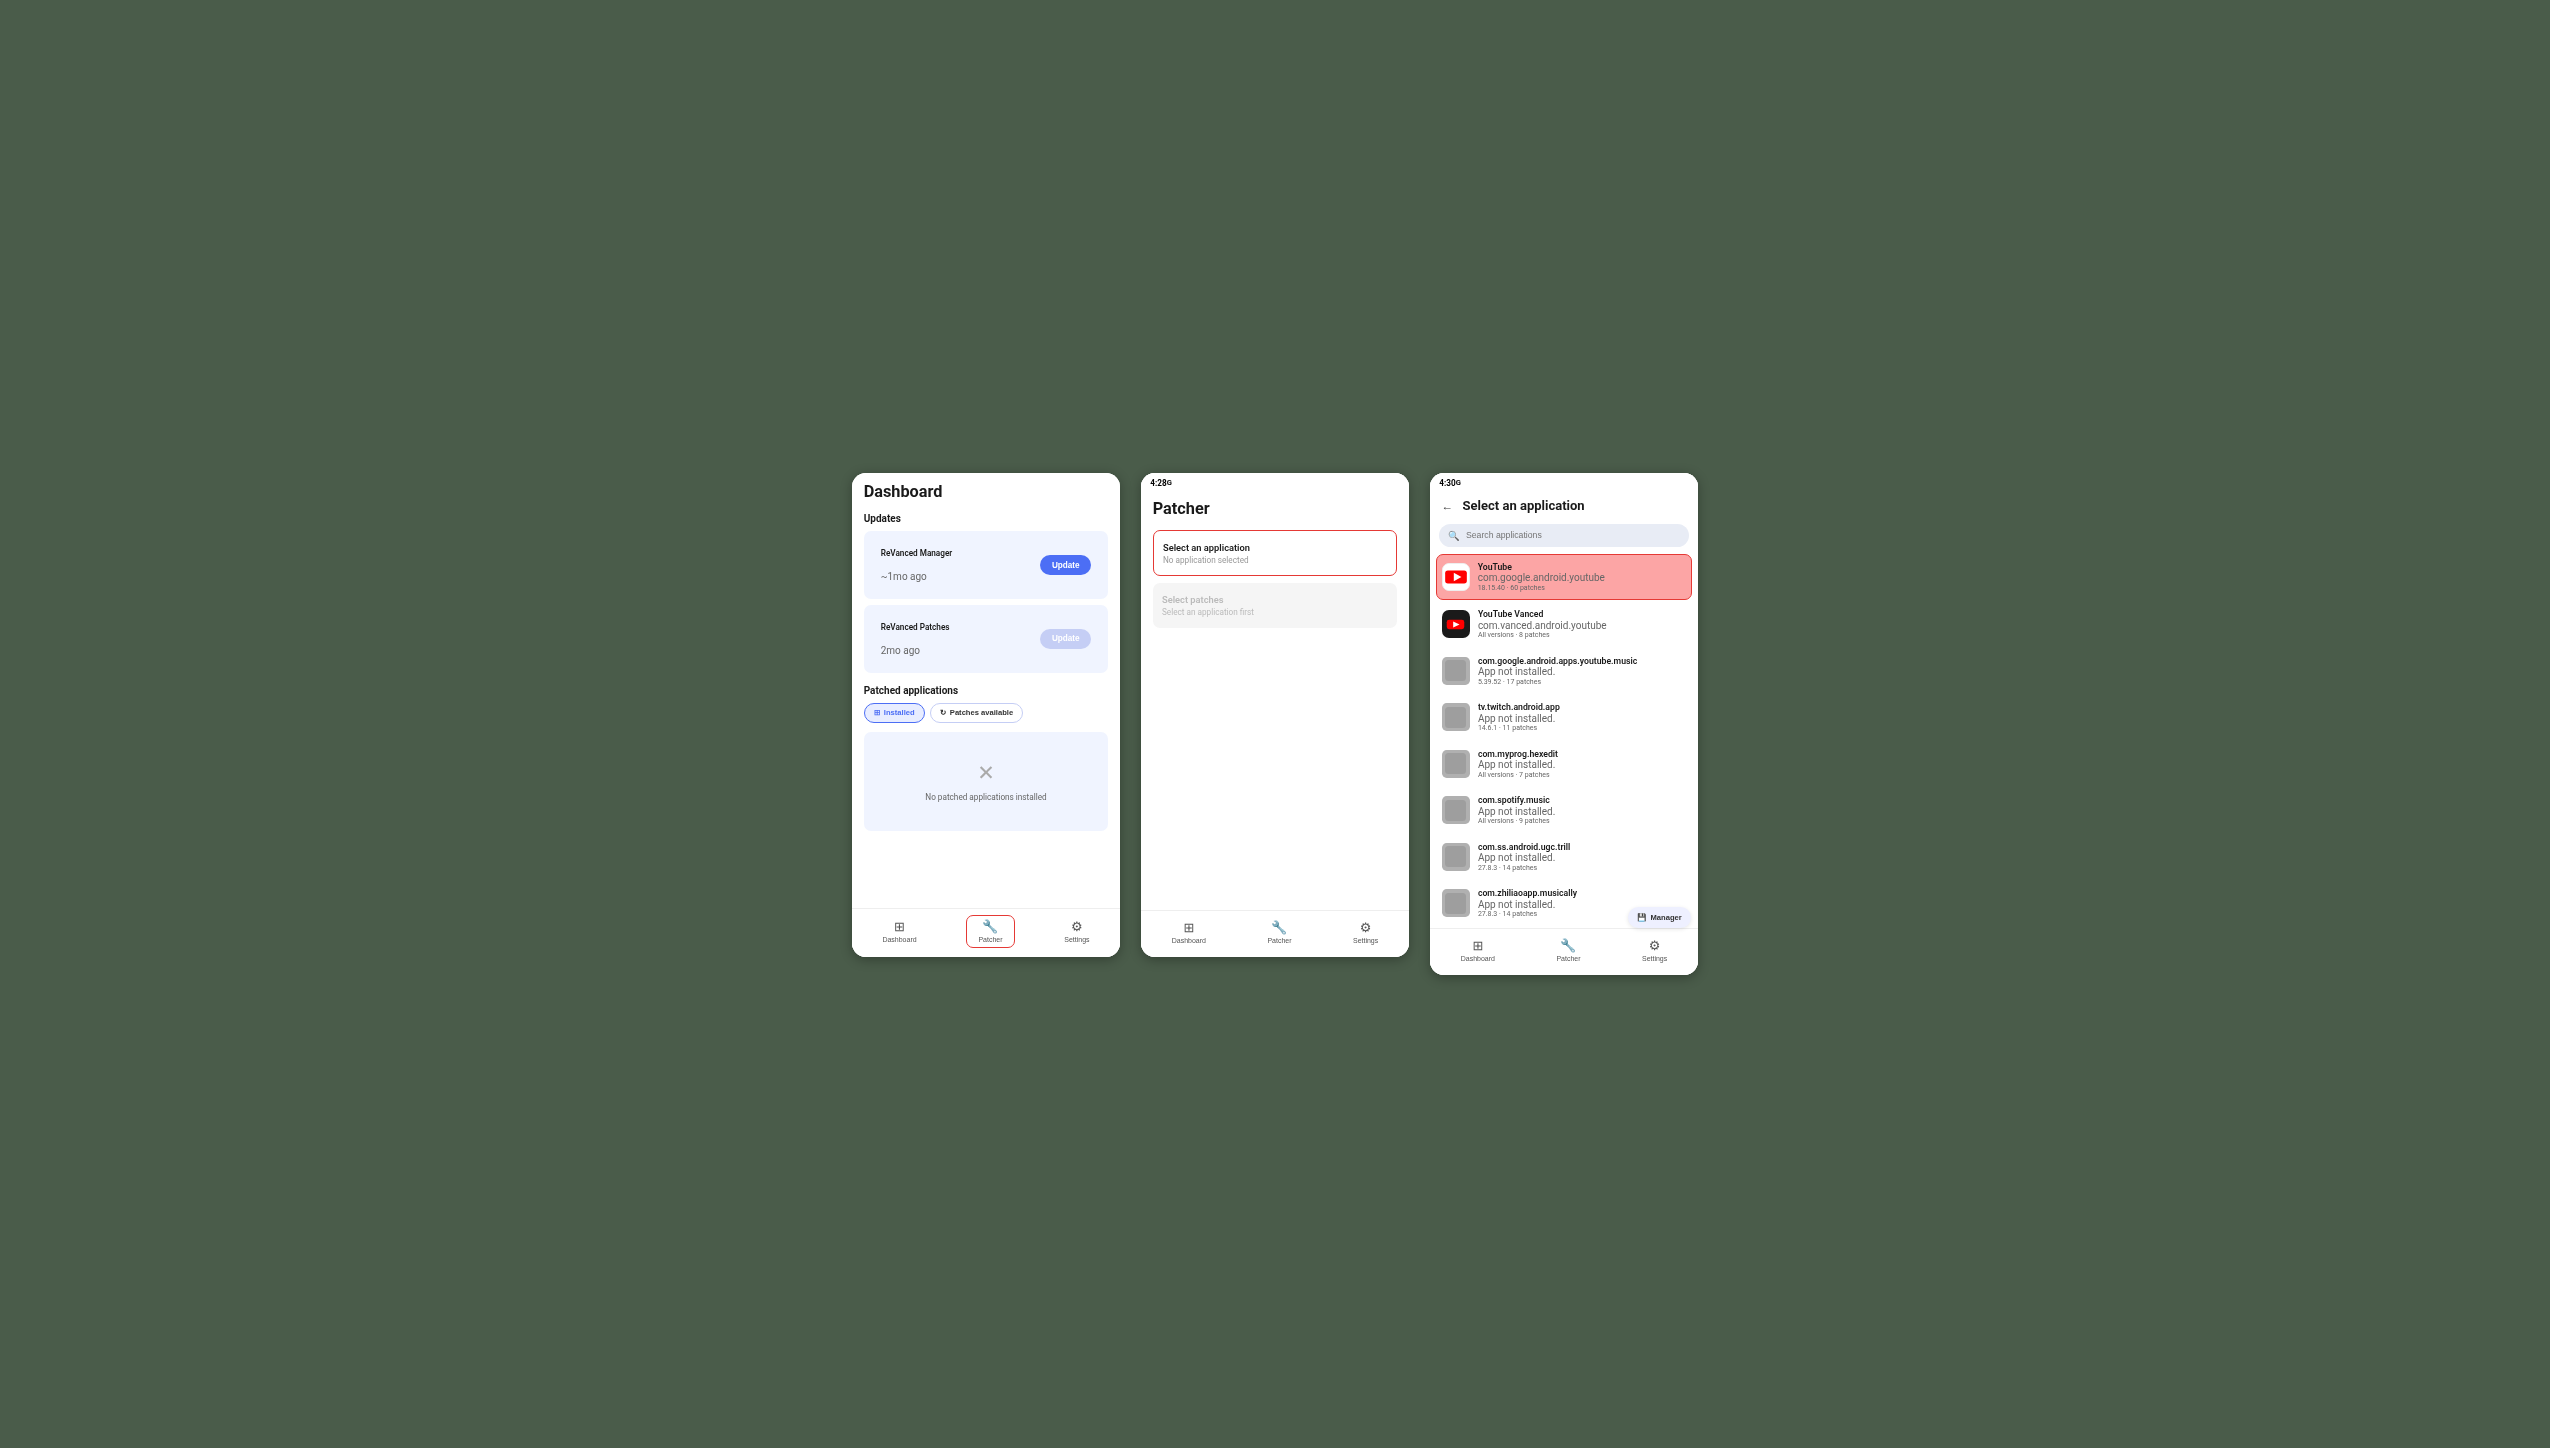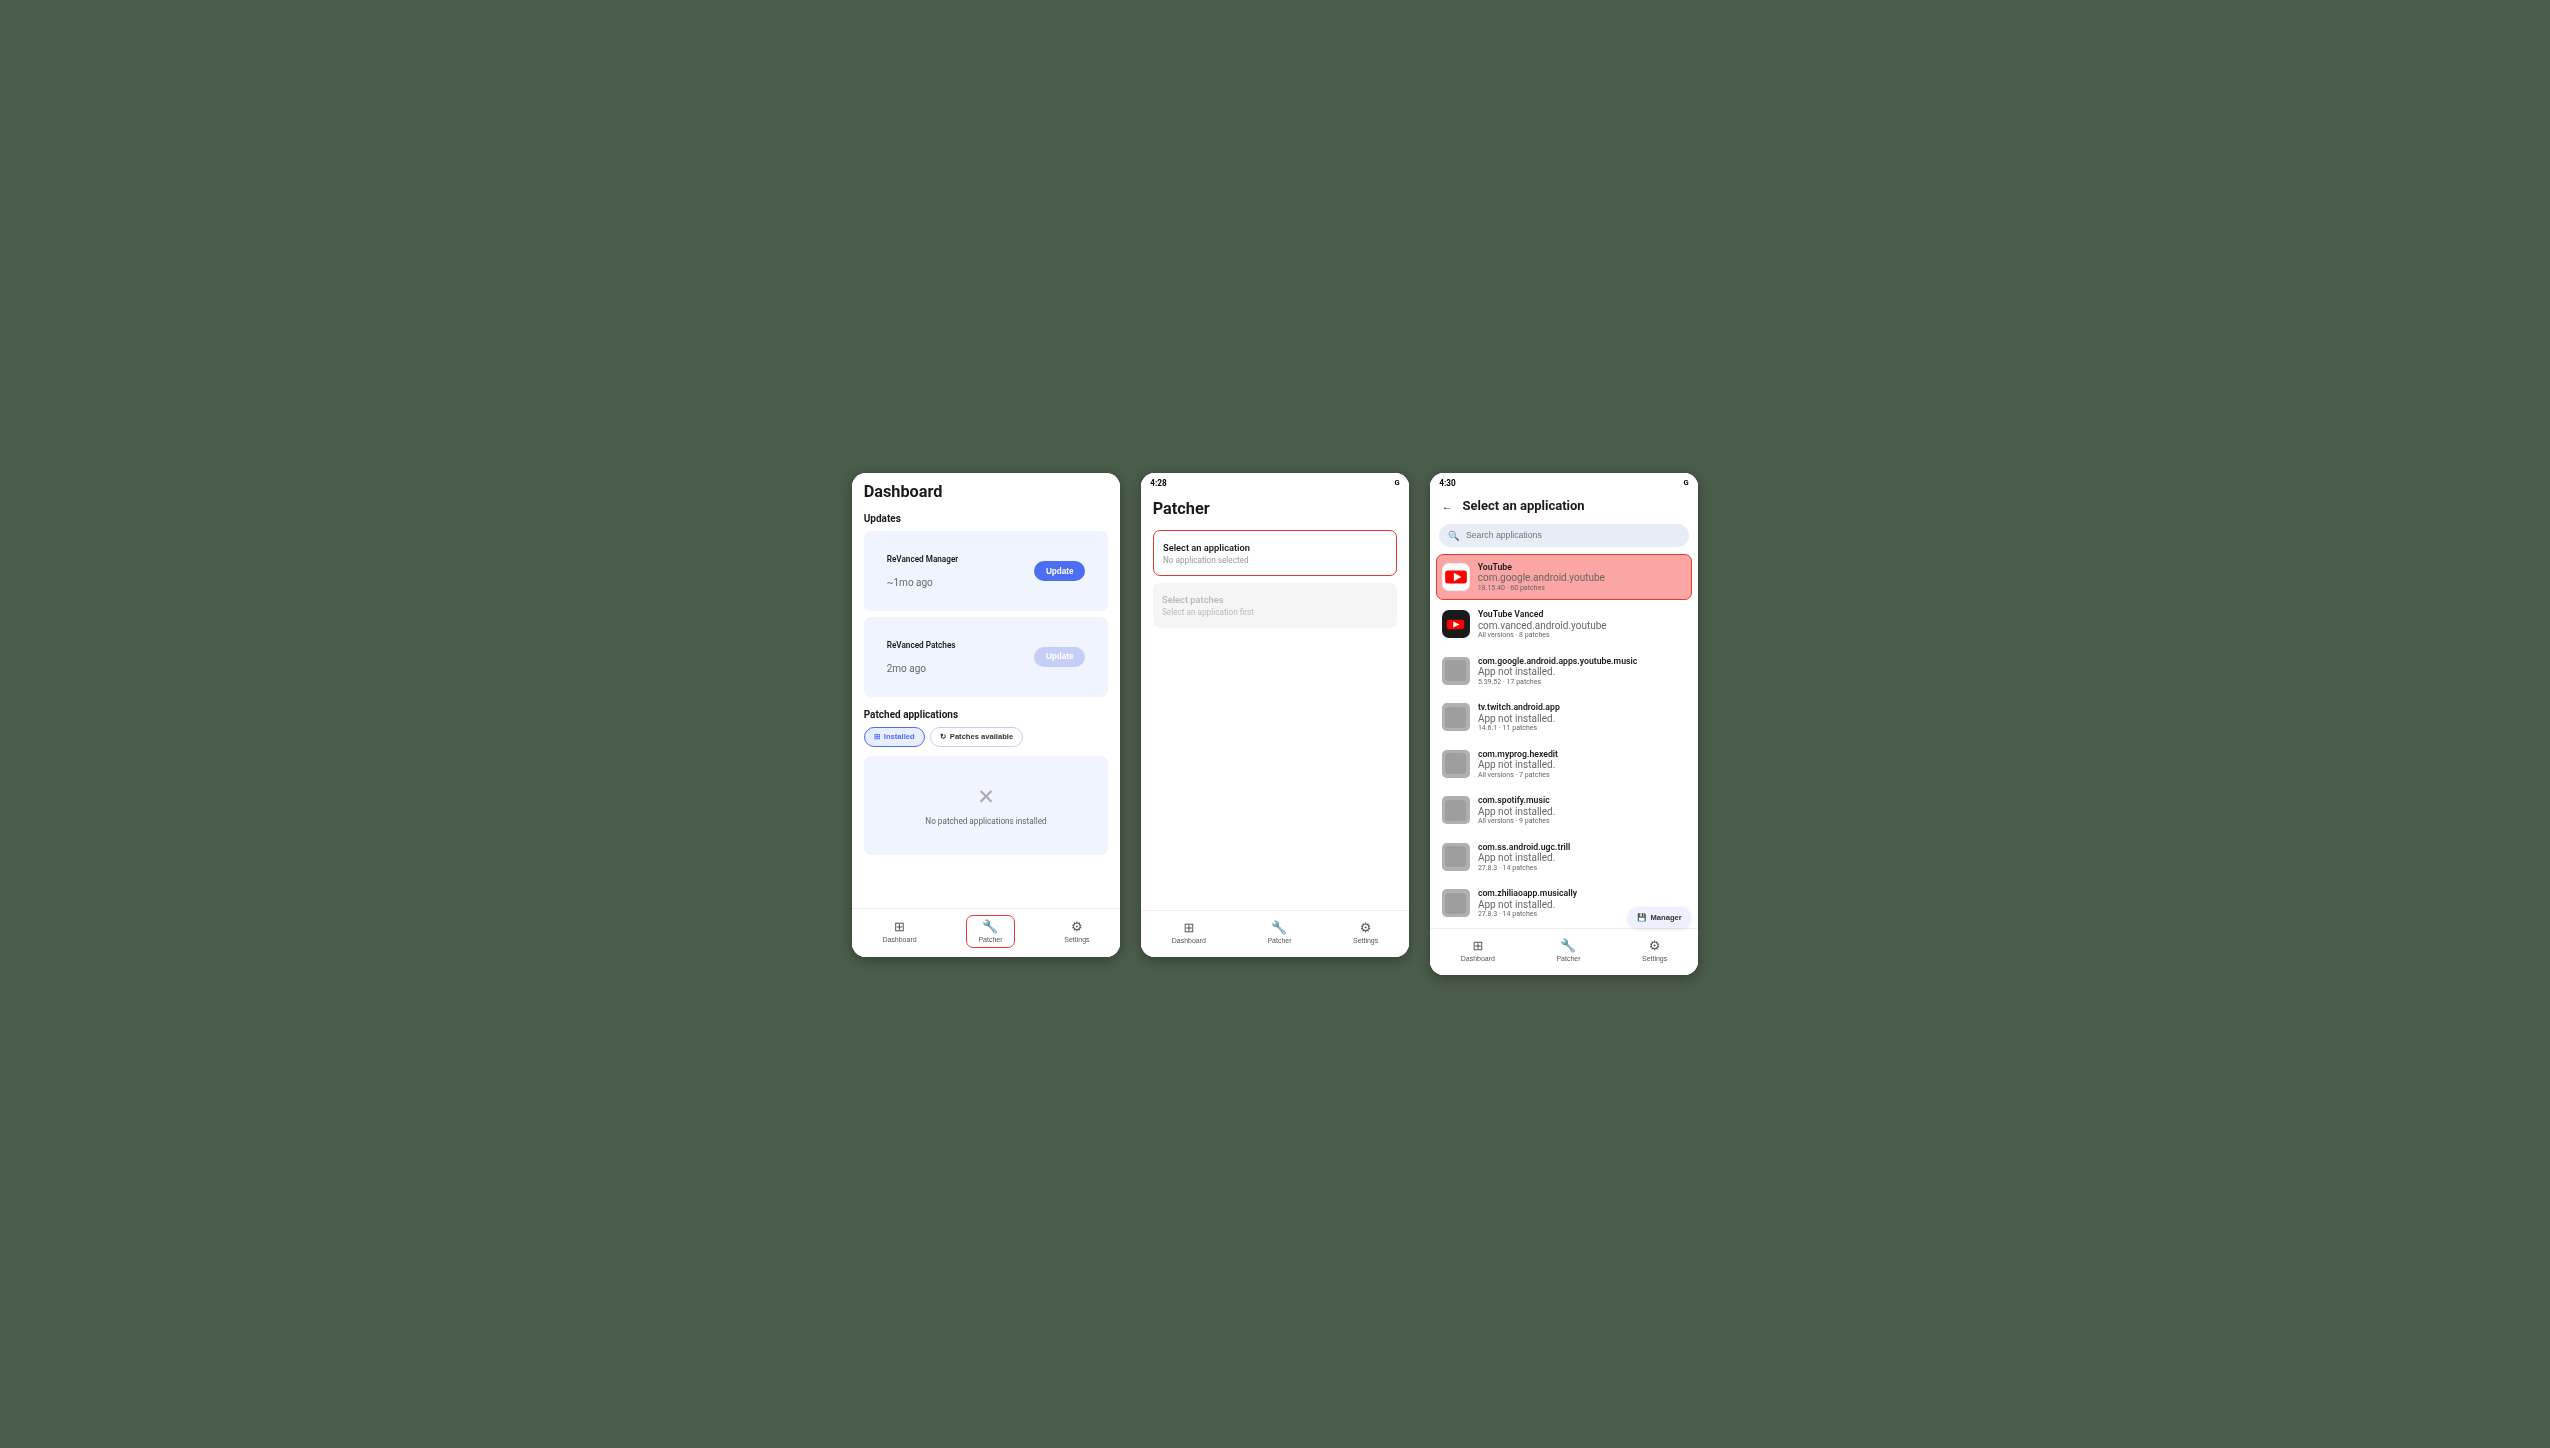--- a/index.html
+++ b/index.html
@@ -24,21 +24,21 @@
       border-radius: 14px;
       overflow: hidden;
       display: flex;
       flex-direction: column;
       position: relative;
       box-shadow: 0 2.3px 11.7px rgba(0,0,0,0.3);
     }
     
     .status-bar {
       display: flex;
-      justify-content: space-between;
+      justify-content: flex-start;
       align-items: center;
       padding: 4.7px 9.3px 2.3px;
       font-size: 7px;
       font-weight: 600;
       background: #fff;
     }
     .status-bar-time { font-size: 8.2px; font-weight: 700; }
     .status-icons { display: flex; gap: 2.3px; align-items: center; }
 
     
@@ -64,21 +64,21 @@
     }
     .section-title {
       font-size: 10px;
       font-weight: 700;
       color: #1a1a1a;
       margin-bottom: 7px;
     }
     .update-card {
       background: #f0f4ff;
       border-radius: 7px;
-      padding: 23px;
+      padding: 17px;
       margin-bottom: 5.8px;
       display: flex;
       justify-content: space-between;
       align-items: center;
     }
     .update-info .app-name {
       font-size: 8.2px;
       font-weight: 600;
       color: #1a1a1a;
     }

